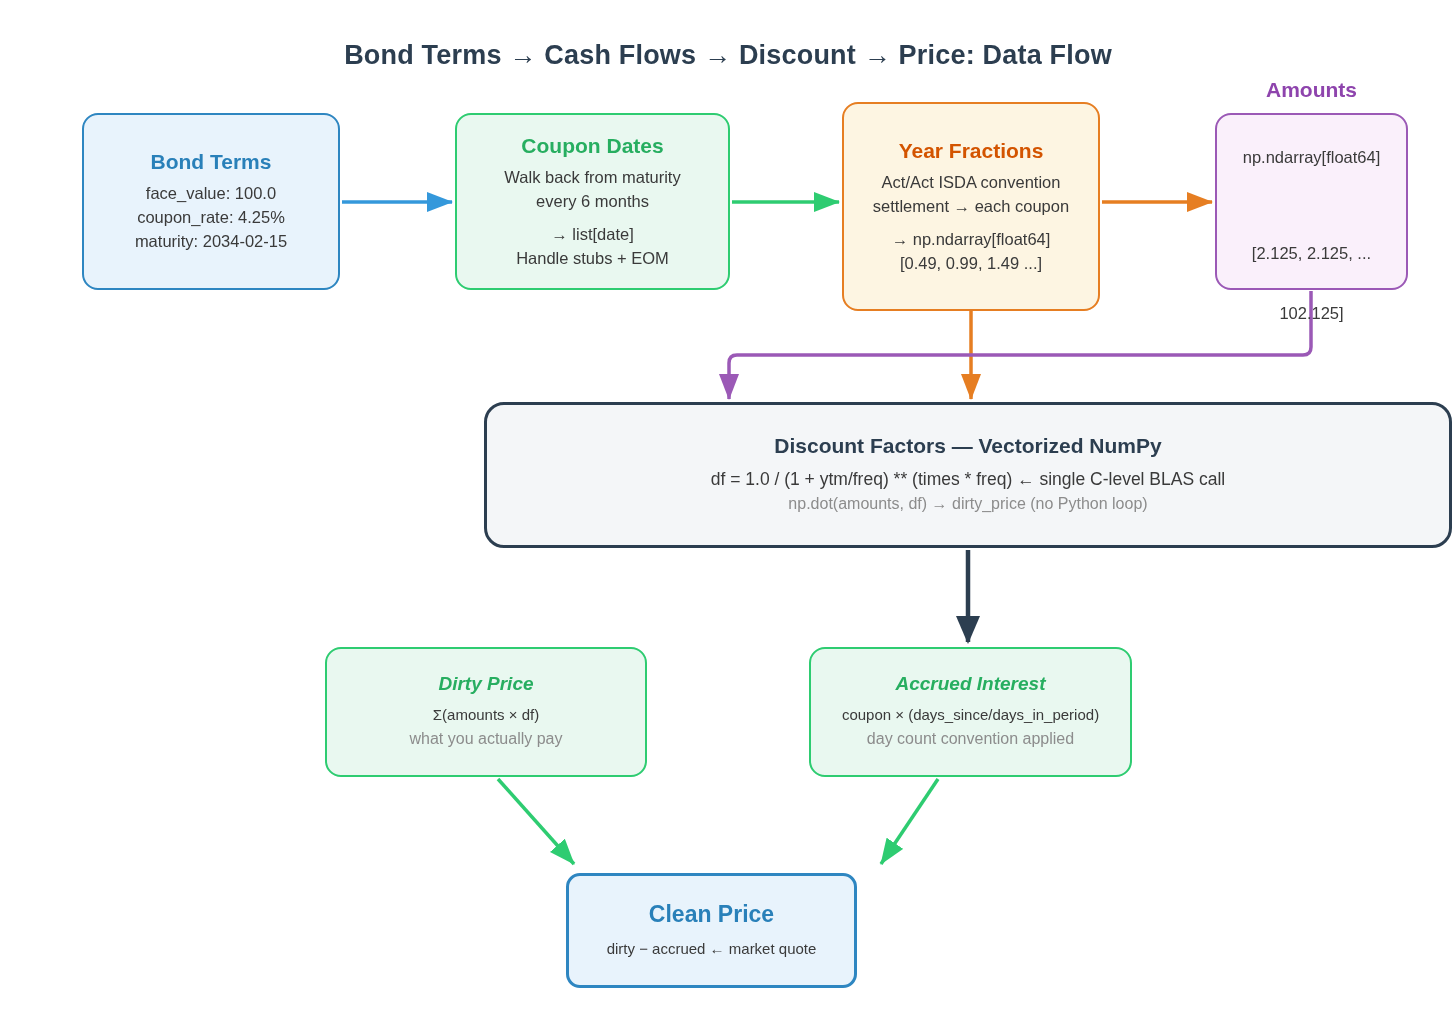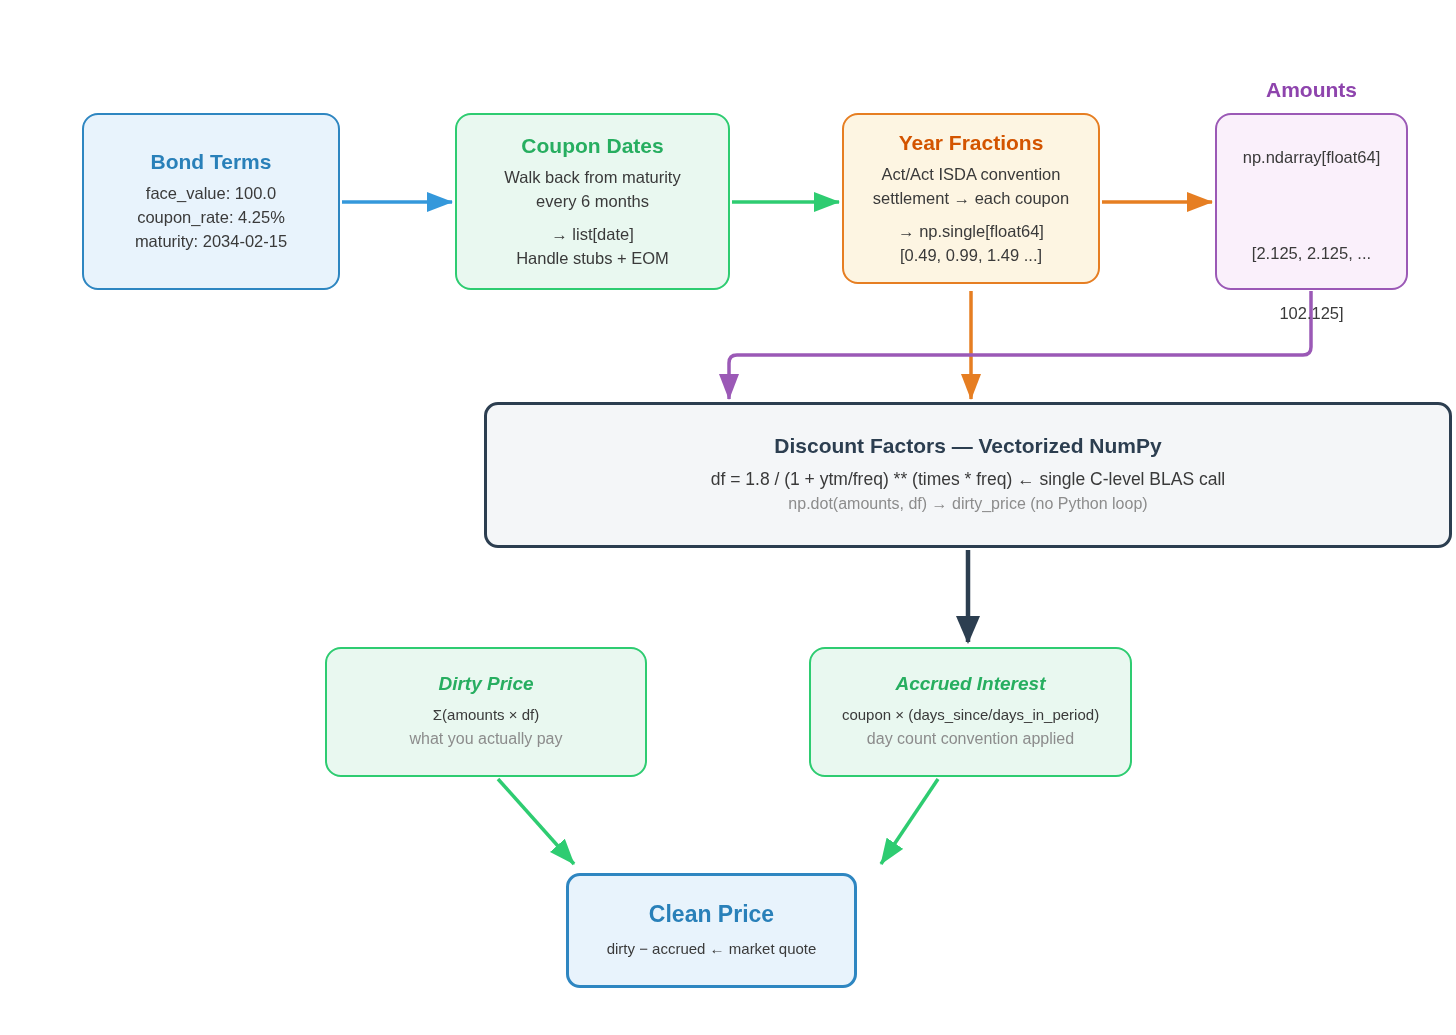--- a/index.html
+++ b/index.html
@@ -16,32 +16,33 @@
   .node .note{font-size:16px;line-height:24px;color:var(--muted,#8c8c8c);white-space:nowrap;}
 
   .c-blue{background:var(--blue-fill,#e8f3fc);border:2.5px solid var(--blue-border,#2e86c1);}
   .c-blue .t{color:var(--blue-title,#2980b9);}
   .c-green{background:var(--green-fill,#e9f8f0);border:2.5px solid var(--green,#2ecc71);}
   .c-green .t{color:var(--green-title,#27ae60);}
   .c-orange{background:var(--orange-fill,#fdf5e2);border:2.5px solid var(--orange,#e67e22);}
   .c-orange .t{color:var(--orange-title,#d35400);}
   .c-purple{background:var(--purple-fill,#faf0fb);border:2.5px solid var(--purple,#9b59b6);gap:36px;}
   .c-purple .t{color:var(--purple-title,#8e44ad);}
-  .c-dark{background:var(--dark-fill,#f4f6f8);border:3.5px solid var(--dark,#2c3e50);border-radius:14px;}
+  .c-dark{background:var(--dark-fill,#f4f6f8);border:3.5px solid var(--dark,#2c3e50);border-radius:20px;}
   .c-dark .t{color:var(--dark,#2c3e50);font-size:21px;margin-bottom:9px;}
   .c-dark .formula{font-size:17.5px;}
   .c-blue-strong{background:var(--blue-fill,#e8f3fc);border:3.5px solid var(--blue-border,#2e86c1);border-radius:14px;}
   .c-blue-strong .t{color:var(--blue-title,#2980b9);font-size:23px;margin-bottom:8px;}
   .sub-green .t{font-size:19px;font-style:italic;}
 </style>
 </head>
 <body>
 
 <div class="canvas">
 
+  <div class="diagram-title">Bond Terms → Cash Flows → Discount → Price: Data Flow</div>
 
   <svg class="edges" width="1456" height="1035" viewBox="0 0 1456 1035">
     <defs>
       <marker id="ah-blue" markerUnits="userSpaceOnUse" markerWidth="26" markerHeight="20" refX="25" refY="10" orient="auto">
         <path d="M0,0 L26,10 L0,20 Z" fill="#3498db"></path>
       </marker>
       <marker id="ah-green" markerUnits="userSpaceOnUse" markerWidth="26" markerHeight="20" refX="25" refY="10" orient="auto">
         <path d="M0,0 L26,10 L0,20 Z" fill="#2ecc71"></path>
       </marker>
       <marker id="ah-orange" markerUnits="userSpaceOnUse" markerWidth="26" markerHeight="20" refX="25" refY="10" orient="auto">
@@ -74,40 +75,40 @@
 
   <div class="node c-green" style="left:455px;top:113px;width:275px;height:177px">
     <div class="t">Coupon Dates</div>
     <div class="l">Walk back from maturity</div>
     <div class="l">every 6 months</div>
     <div class="gap"></div>
     <div class="l">→ list[date]</div>
     <div class="l">Handle stubs + EOM</div>
   </div>
 
-  <div class="node c-orange" style="left:842px;top:113px;width:258px;height:171px">
+  <div class="node c-orange" style="left:842px;top:102px;width:258px;height:209px">
     <div class="t">Year Fractions</div>
     <div class="l">Act/Act ISDA convention</div>
     <div class="l">settlement → each coupon</div>
     <div class="gap"></div>
-    <div class="l">→ np.single[float64]</div>
+    <div class="l">→ np.ndarray[float64]</div>
     <div class="l">[0.49, 0.99, 1.49 ...]</div>
   </div>
 
   <div class="node c-purple" style="left:1215px;top:113px;width:193px;height:177px">
     <div class="t">Amounts</div>
     <div class="l">np.ndarray[float64]</div>
     <div class="gap"></div>
     <div class="l">[2.125, 2.125, ...</div>
     <div class="l">102.125]</div>
   </div>
 
   <div class="node c-dark" style="left:484px;top:402px;width:968px;height:146px">
     <div class="t">Discount Factors — Vectorized NumPy</div>
-    <div class="formula">df = 1.8 / (1 + ytm/freq) ** (times * freq) ← single C-level BLAS call</div>
+    <div class="formula">df = 1.0 / (1 + ytm/freq) ** (times * freq) ← single C-level BLAS call</div>
     <div class="note">np.dot(amounts, df) → dirty_price (no Python loop)</div>
   </div>
 
   <div class="node c-green sub-green" style="left:325px;top:647px;width:322px;height:130px">
     <div class="t">Dirty Price</div>
     <div class="formula">Σ(amounts × df)</div>
     <div class="note">what you actually pay</div>
   </div>
 
   <div class="node c-green sub-green" style="left:809px;top:647px;width:323px;height:130px">

